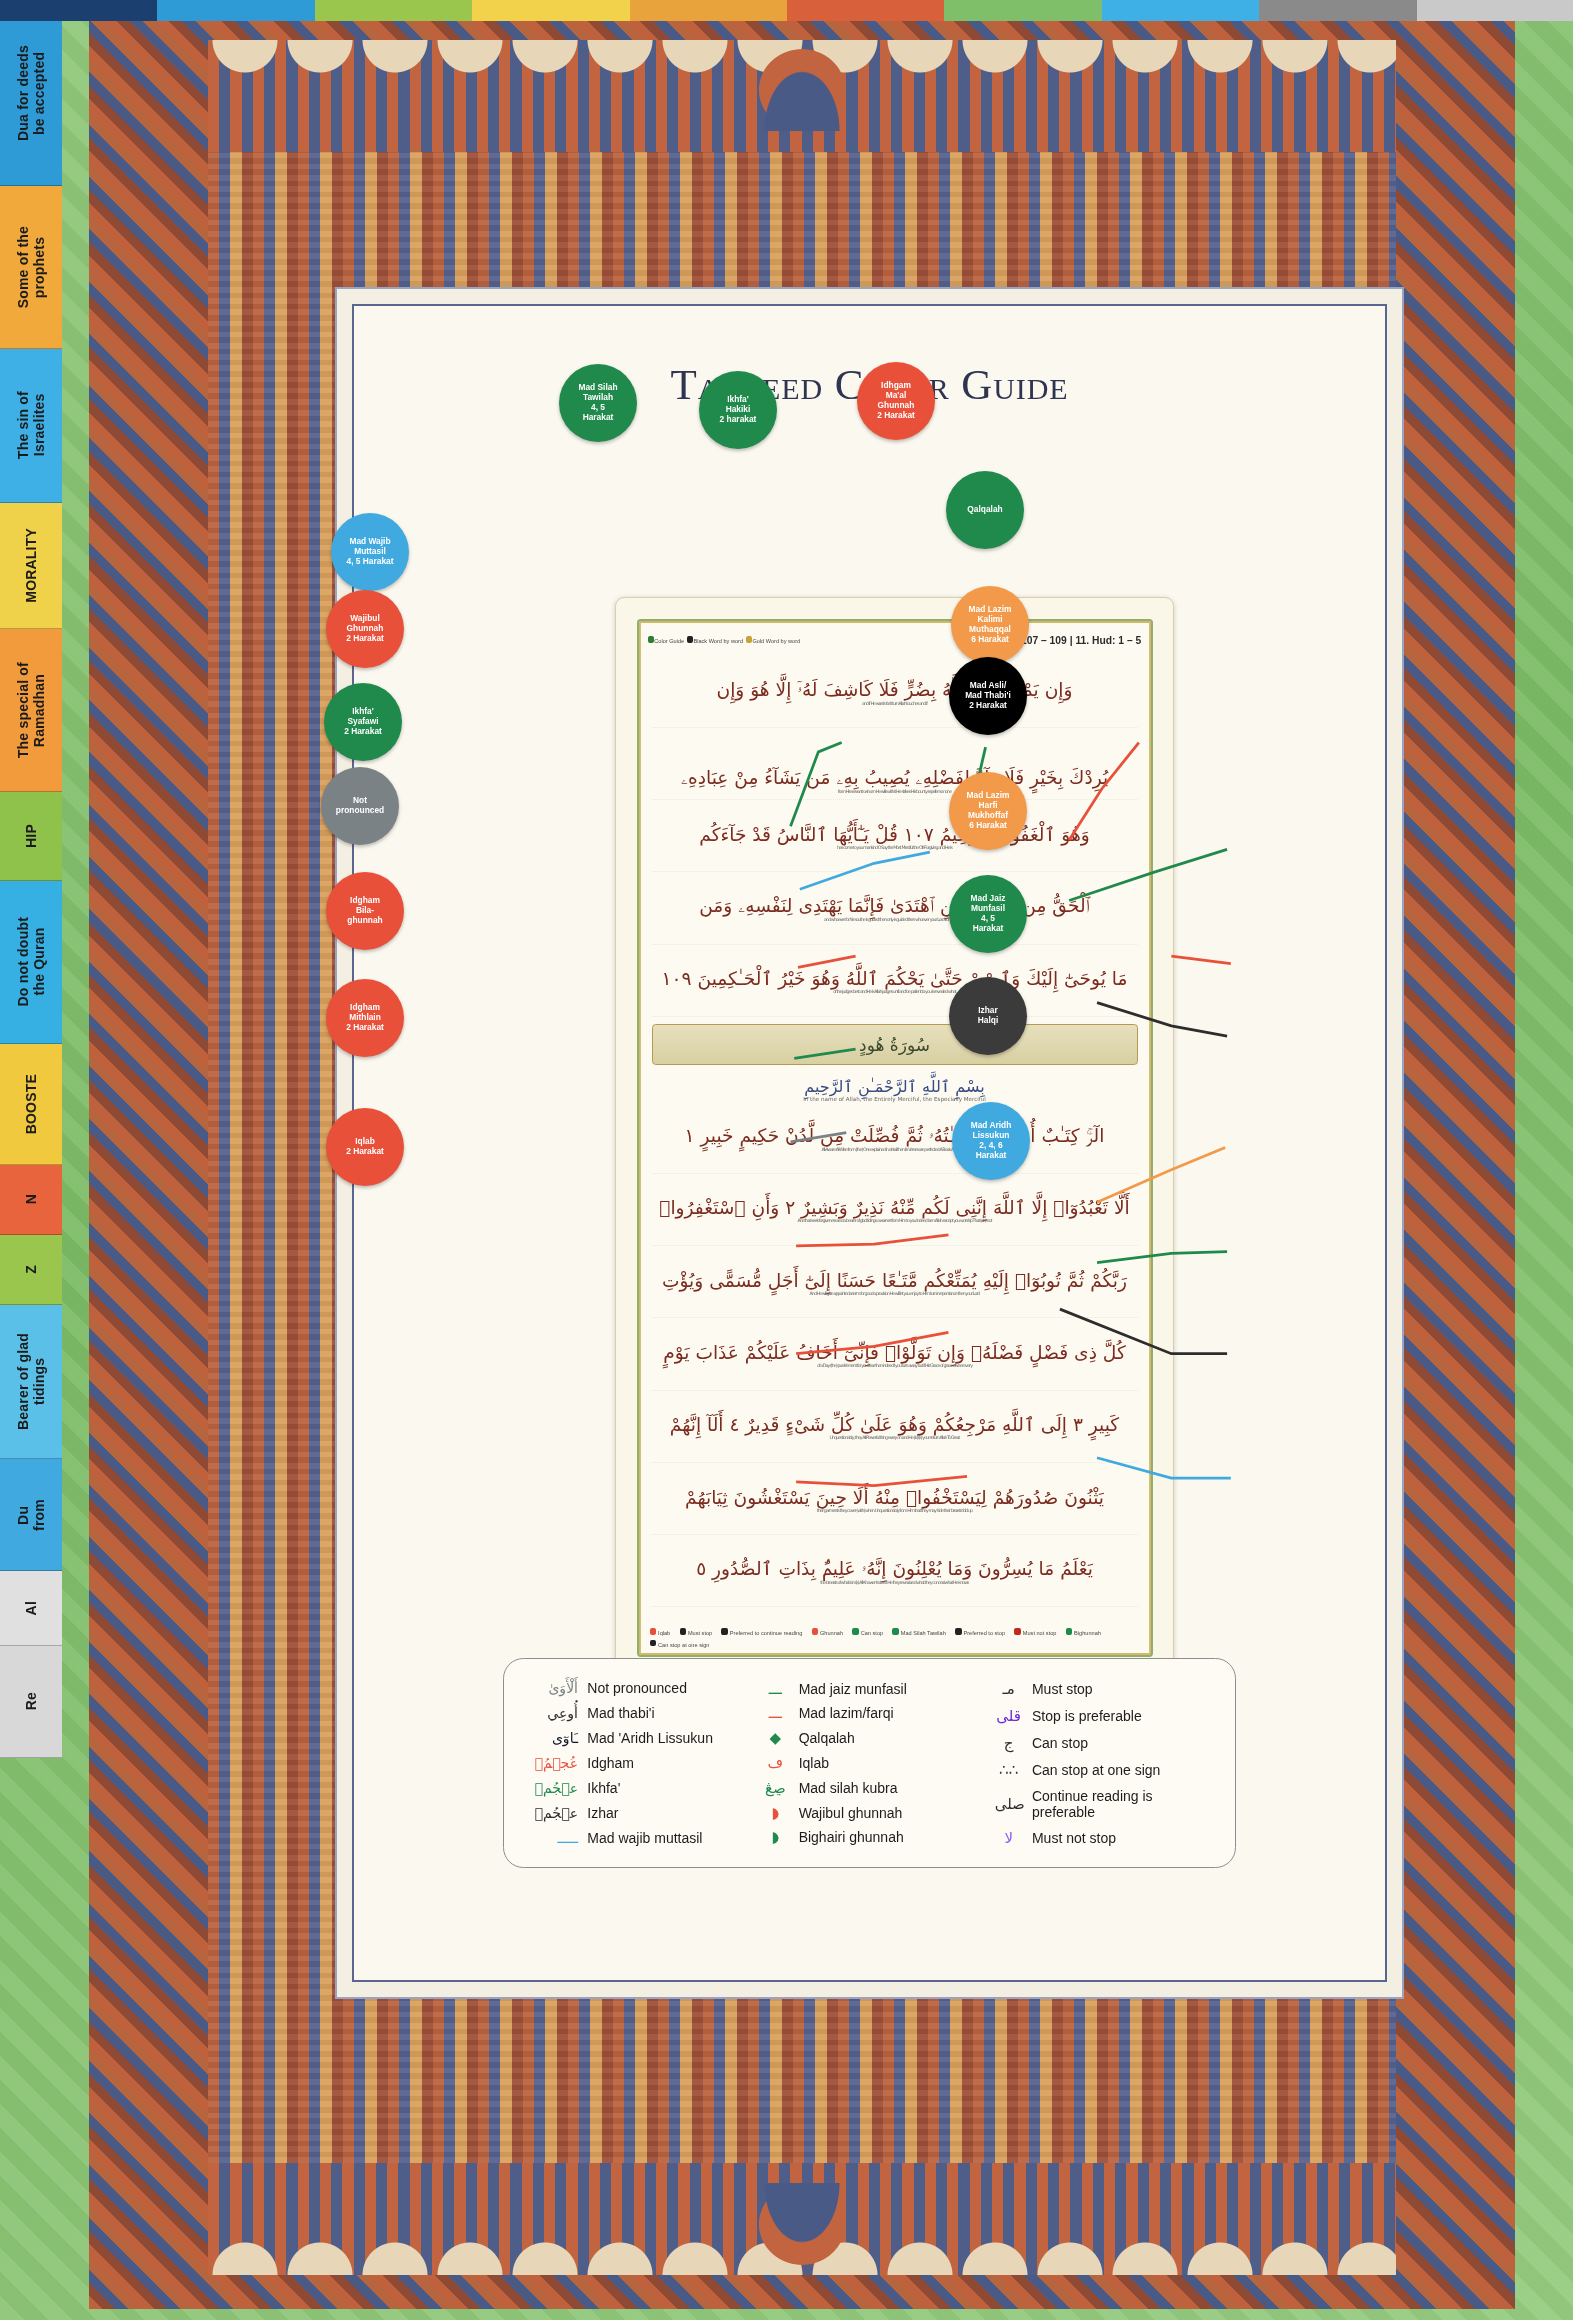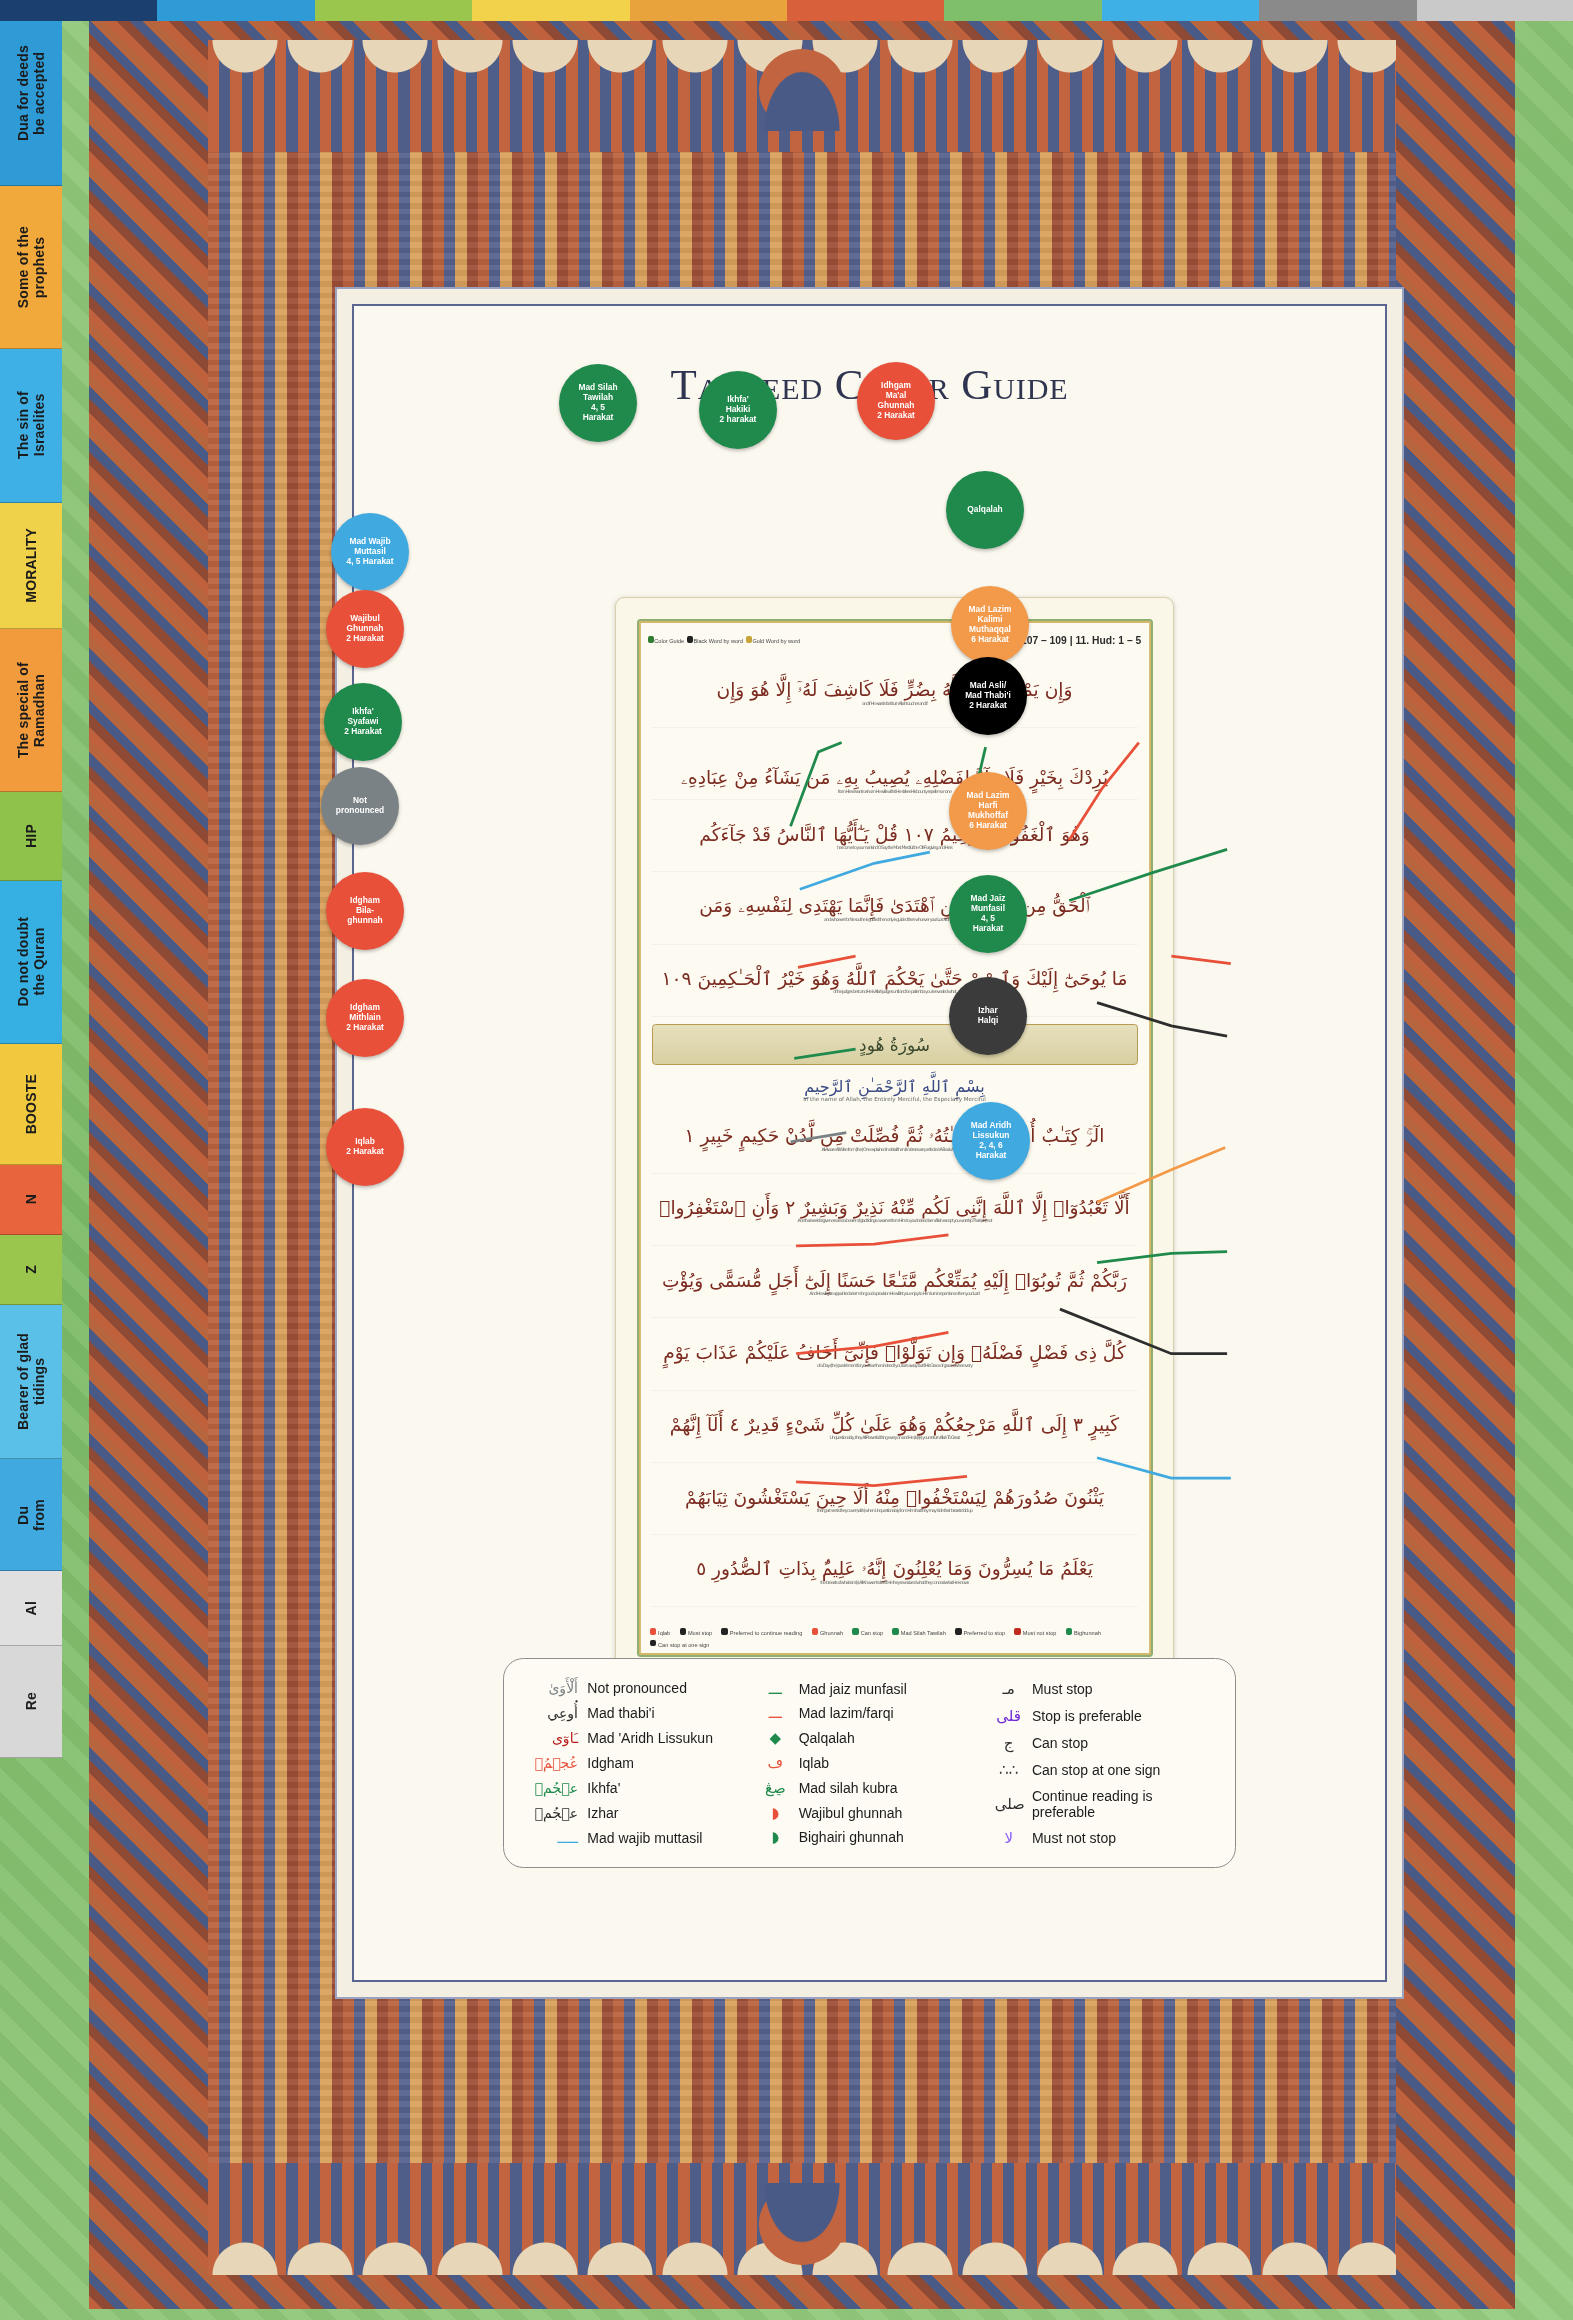--- a/index.html
+++ b/index.html
@@ -482,21 +482,21 @@
       <div class="legend-col">
         <div class="legend-row">
           <div class="legend-sym" style="color: rgb(122, 130, 133);">أَلْأَوَىٰ</div>
           <div>Not pronounced</div>
         </div>
         <div class="legend-row">
           <div class="legend-sym" style="color: rgb(45, 45, 45);">أُوعِي</div>
           <div>Mad thabi'i</div>
         </div>
         <div class="legend-row">
-          <div class="legend-sym" style="color: #b91c1c;">ـَاوٓى</div>
+          <div class="legend-sym" style="color: #0f172a;">ـَاوٓى</div>
           <div>Mad 'Aridh Lissukun</div>
         </div>
         <div class="legend-row">
           <div class="legend-sym" style="color: rgb(232, 80, 58);">عُجۡمُۢ</div>
           <div>Idgham</div>
         </div>
         <div class="legend-row">
           <div class="legend-sym" style="color: rgb(31, 138, 76);">عۡجُمۡ</div>
           <div>Ikhfa'</div>
         </div>

